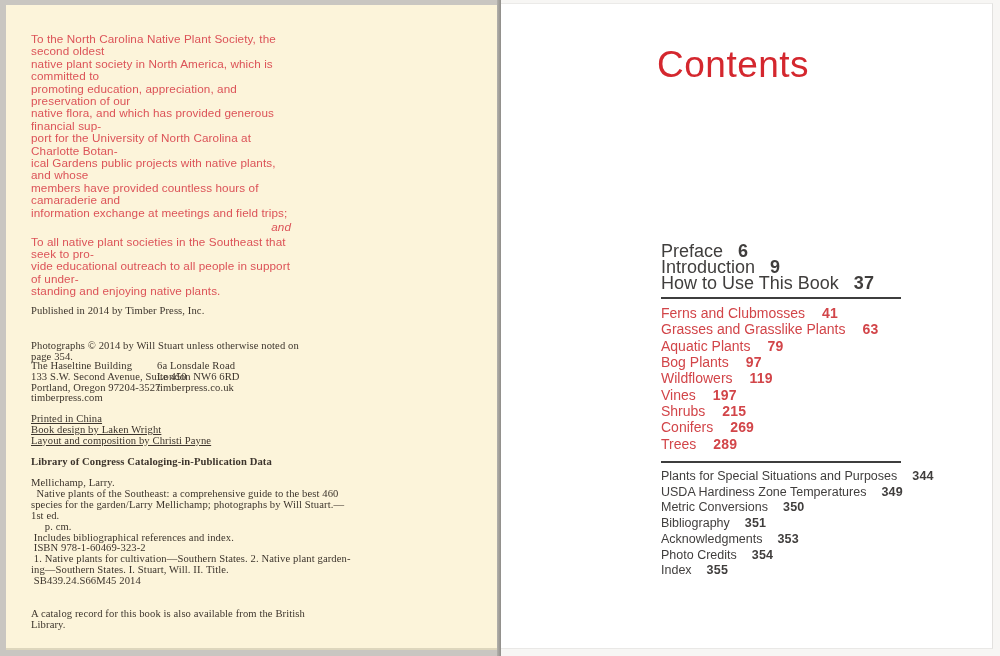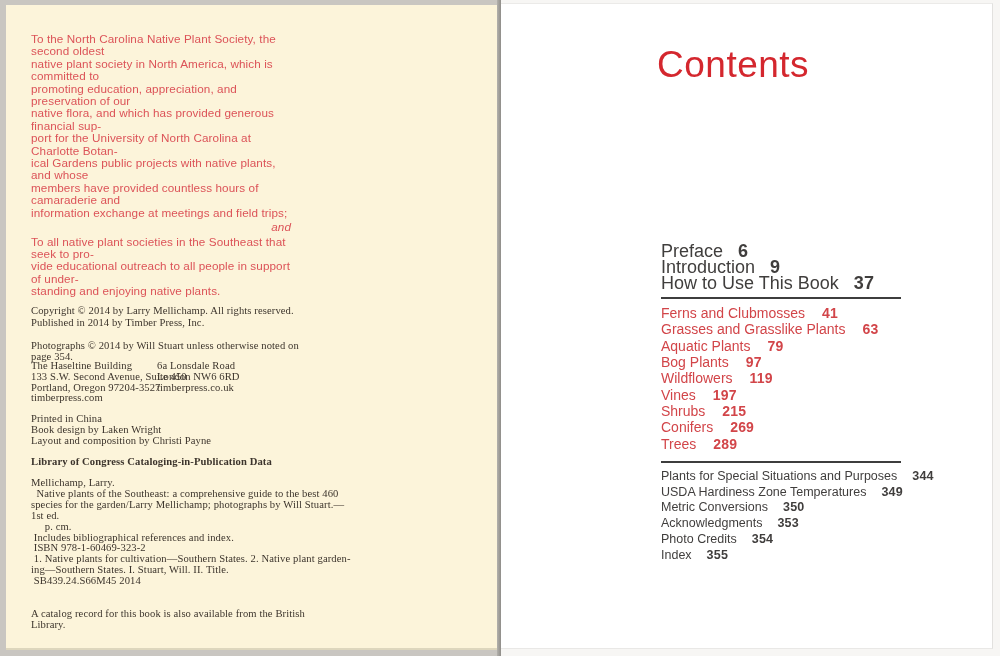--- a/index.html
+++ b/index.html
@@ -62,21 +62,21 @@
     position:absolute;left:25px;width:280px;
     color:var(--colophon_ink,#3c342c);
     font-family:"Liberation Serif",serif;
     font-size:10.6px;line-height:10.9px;
     letter-spacing:0.1px;
   }
   .blk-copyright{top:300px;line-height:12px;}
   .blk-photographs{top:336px;}
   .blk-address-us{top:356px;line-height:10.8px;}
   .blk-address-uk{top:356px;left:151px;line-height:10.8px;}
-  .blk-production{top:409px;}
+  .blk-production{top:409px;text-decoration:underline;}
   .blk-loc{top:452px;font-weight:bold;}
   .blk-cip{top:473px;width:252px;}
   .blk-cip .line{white-space:pre;}
   .blk-dc{top:582px;width:246px;position:absolute;}
   .blk-dc .dc-left{white-space:pre;}
   .blk-dc .dc-right{position:absolute;right:0;top:0;}
   .blk-catalog{top:604px;}
 
   
   .contents-title{
@@ -120,21 +120,20 @@
         </div>
       <div class="dedication-connector">and</div>
       <div class="para2">
           <div class="line">To all native plant societies in the Southeast that seek to pro-</div>
           <div class="line">vide educational outreach to all people in support of under-</div>
           <div class="line">standing and enjoying native plants.</div>
         </div>
     </div>
 
     <div class="colophon-block blk-copyright">
-        <div class="line">Copyright © 2014 by Larry Mellichamp. All rights reserved.</div>
         <div class="line">Published in 2014 by Timber Press, Inc.</div>
       </div>
 
     <div class="colophon-block blk-photographs">
         <div class="line">Photographs © 2014 by Will Stuart unless otherwise noted on page 354.</div>
       </div>
 
     <div class="colophon-block blk-address-us">
         <div class="line">The Haseltine Building</div>
         <div class="line">133 S.W. Second Avenue, Suite 450</div>
@@ -203,19 +202,20 @@
         <div class="toc-row"><span class="toc-label">Conifers</span><span class="toc-num">269</span></div>
         <div class="toc-row"><span class="toc-label">Trees</span><span class="toc-num">289</span></div>
       </div>
 
     <div class="toc-rule toc-rule-bottom"></div>
 
     <div class="toc-list toc-back">
         <div class="toc-row"><span class="toc-label">Plants for Special Situations and Purposes</span><span class="toc-num">344</span></div>
         <div class="toc-row"><span class="toc-label">USDA Hardiness Zone Temperatures</span><span class="toc-num">349</span></div>
         <div class="toc-row"><span class="toc-label">Metric Conversions</span><span class="toc-num">350</span></div>
+        <div class="toc-row"><span class="toc-label">Bibliography</span><span class="toc-num">351</span></div>
         <div class="toc-row"><span class="toc-label">Acknowledgments</span><span class="toc-num">353</span></div>
         <div class="toc-row"><span class="toc-label">Photo Credits</span><span class="toc-num">354</span></div>
         <div class="toc-row"><span class="toc-label">Index</span><span class="toc-num">355</span></div>
       </div>
   </div>
 
 </div>
 
 </body></html>

